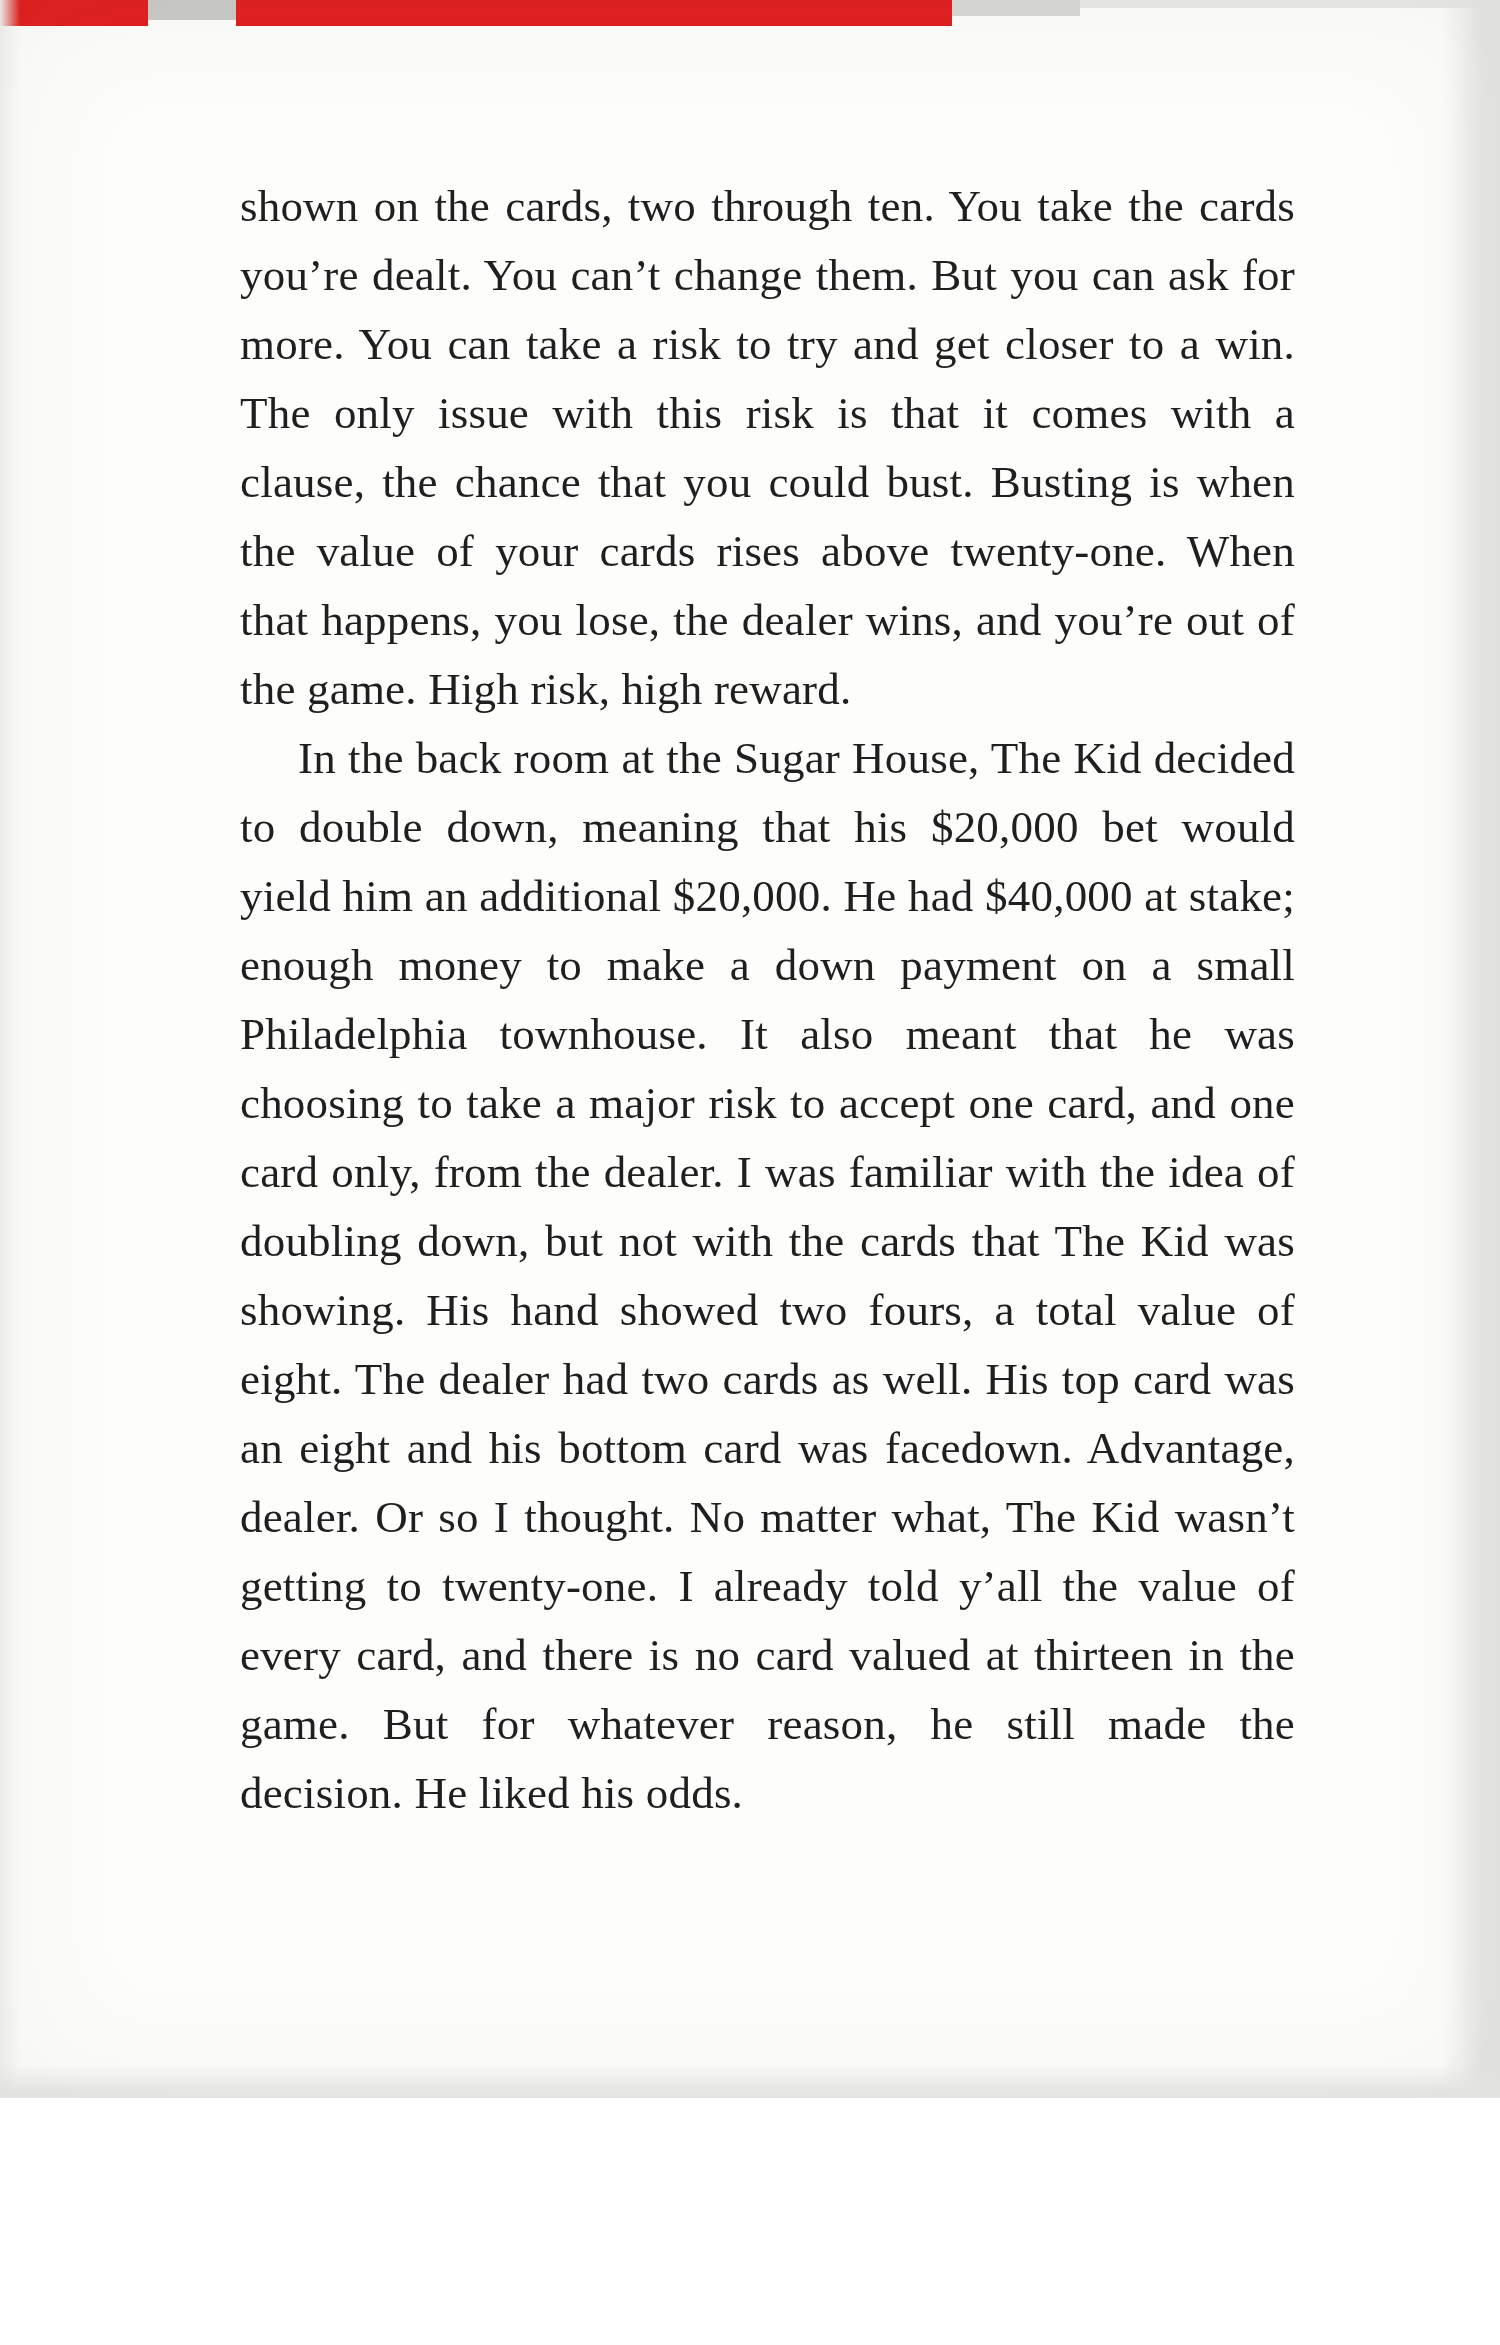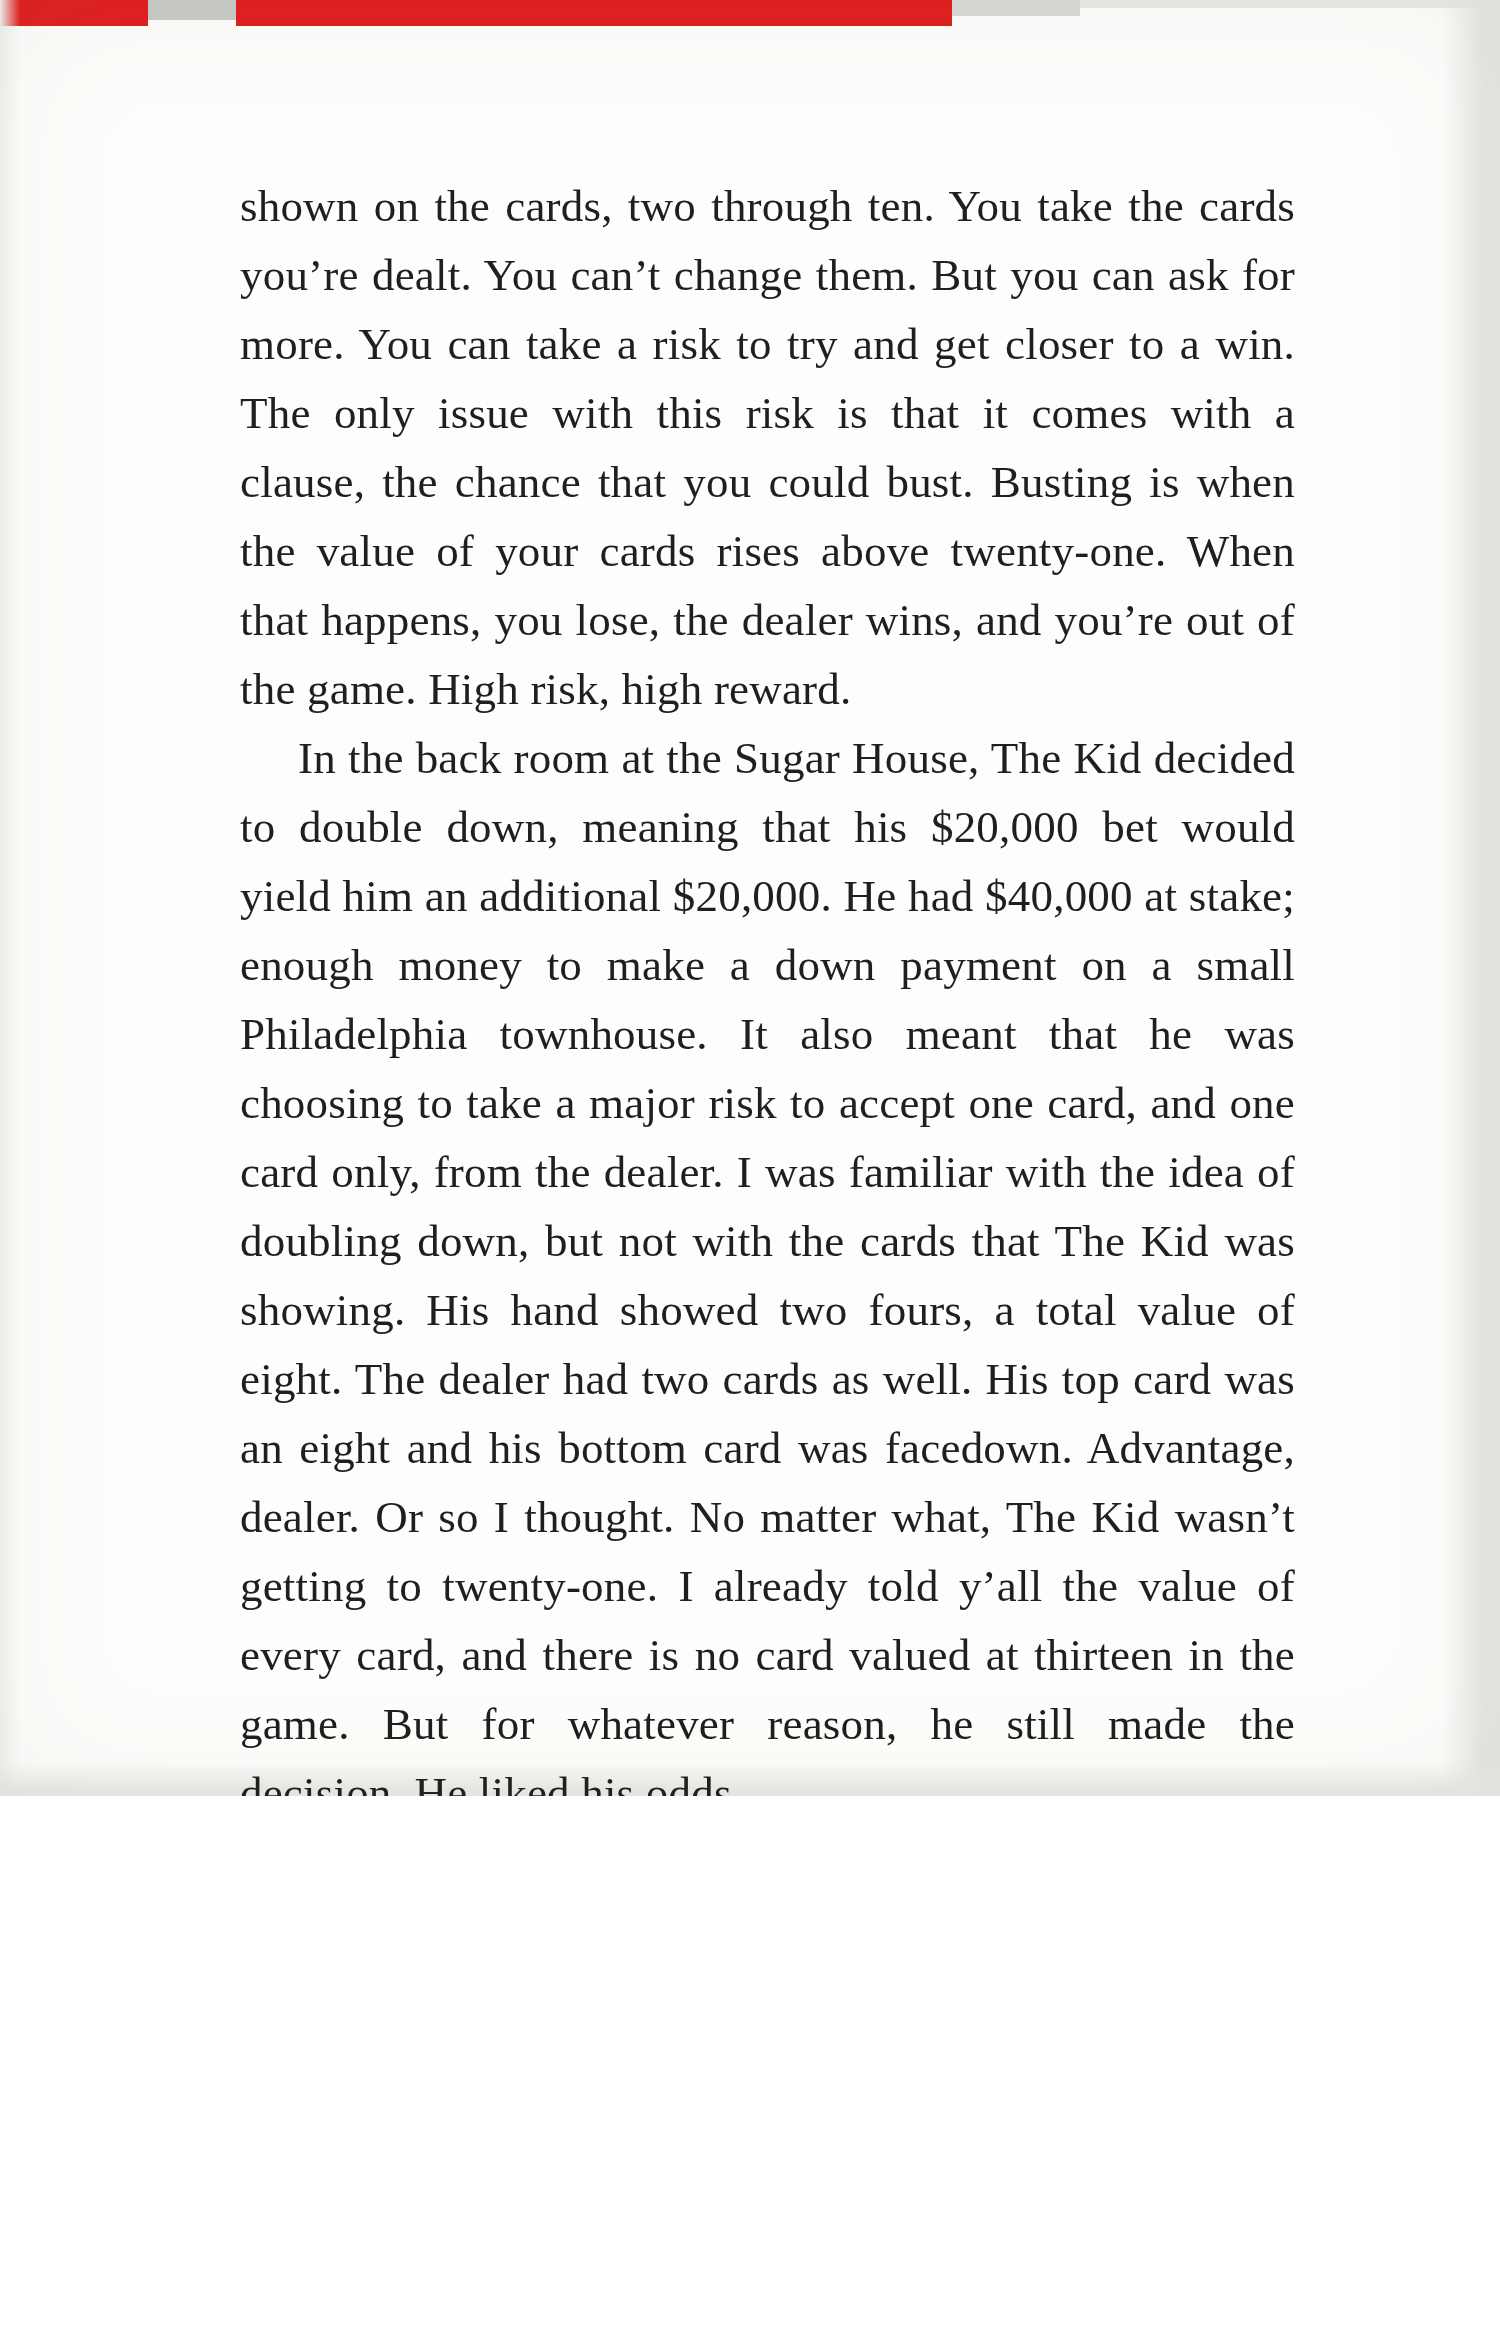--- a/index.html
+++ b/index.html
@@ -3,21 +3,21 @@
 <meta charset="utf-8">
 <style>
   html, body {
     margin: 0;
     padding: 0;
     background: #ffffff;
   }
   .screen {
     position: relative;
     width: 1500px;
-    height: 1796px;
+    height: 2098px;
     background: #fdfdfb;
     overflow: hidden;
     font-family: "Liberation Serif", "DejaVu Serif", serif;
   }
   
   .scan-strip {
     position: absolute;
     top: 0;
     height: 26px;
     background: #e02020;

